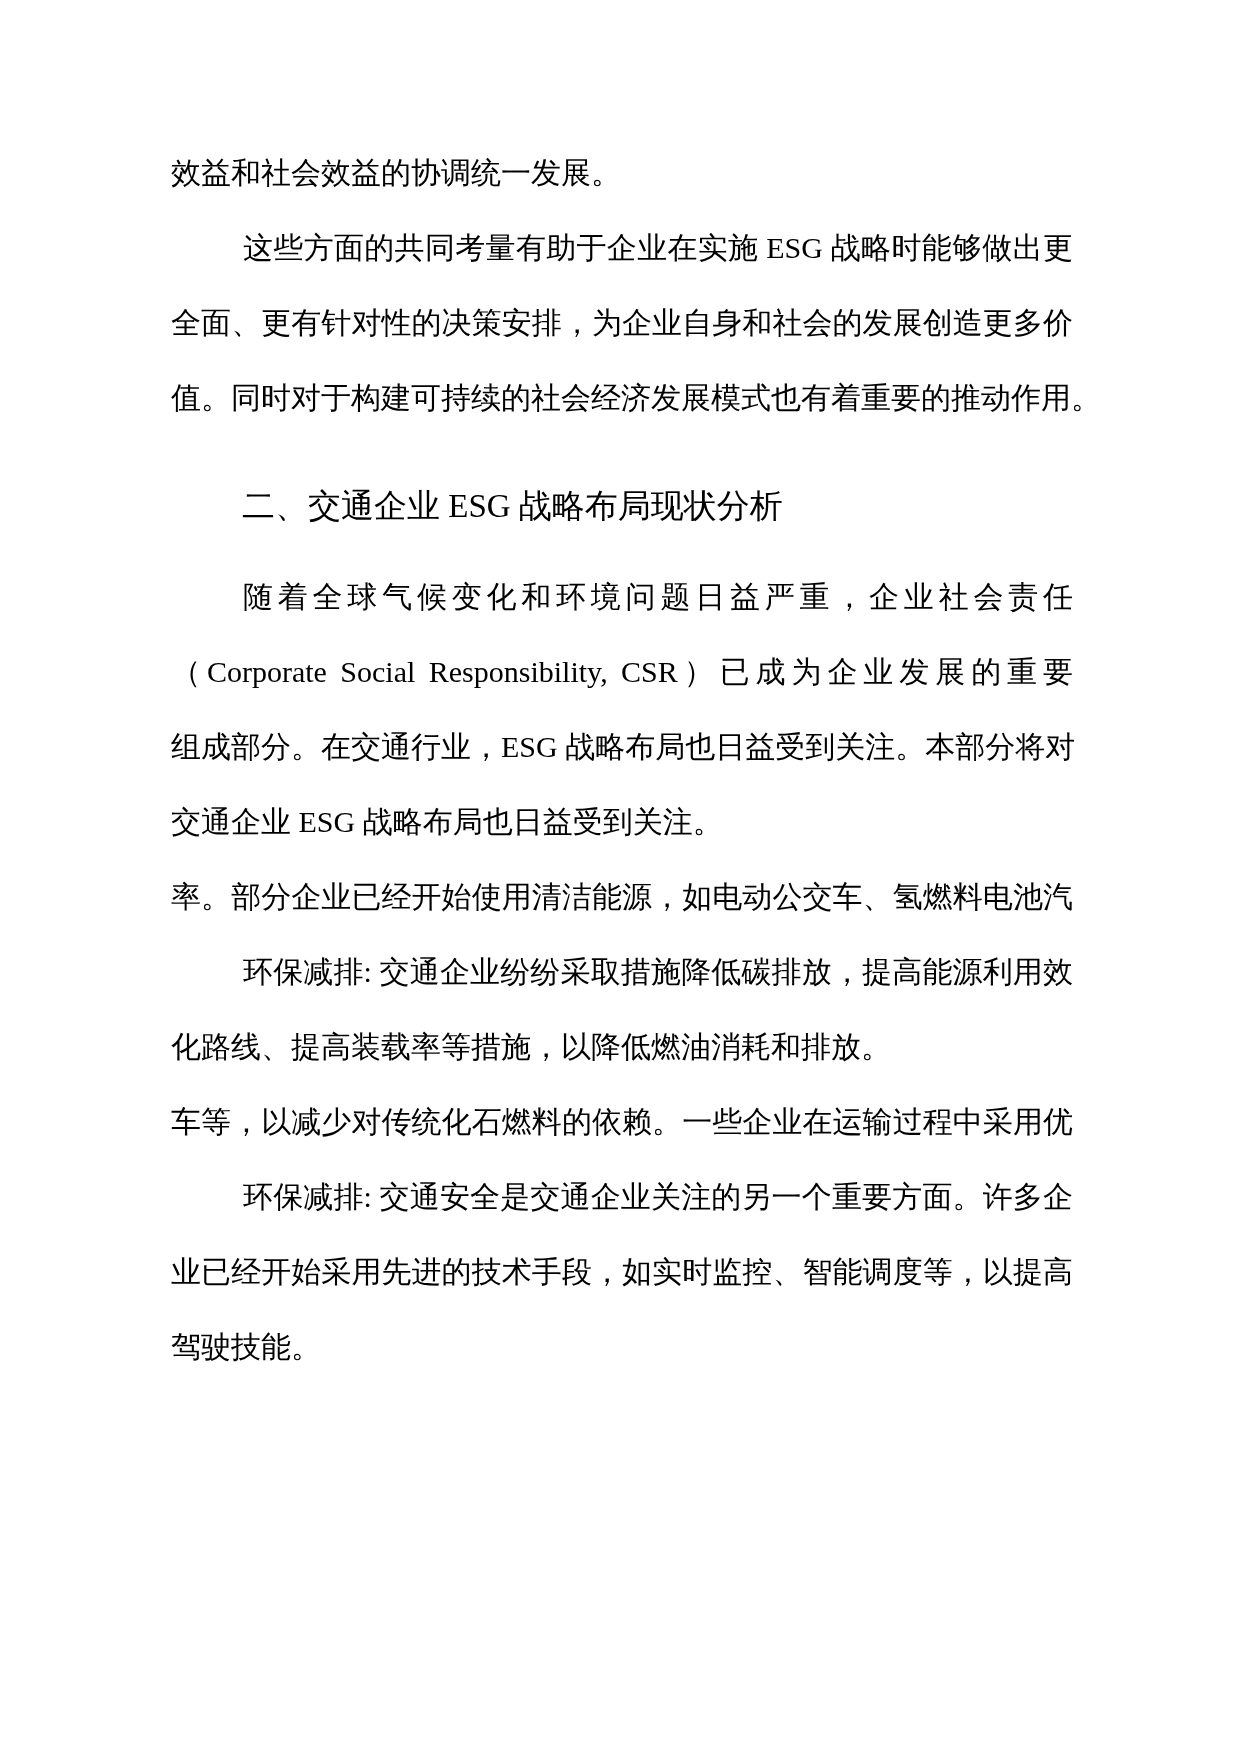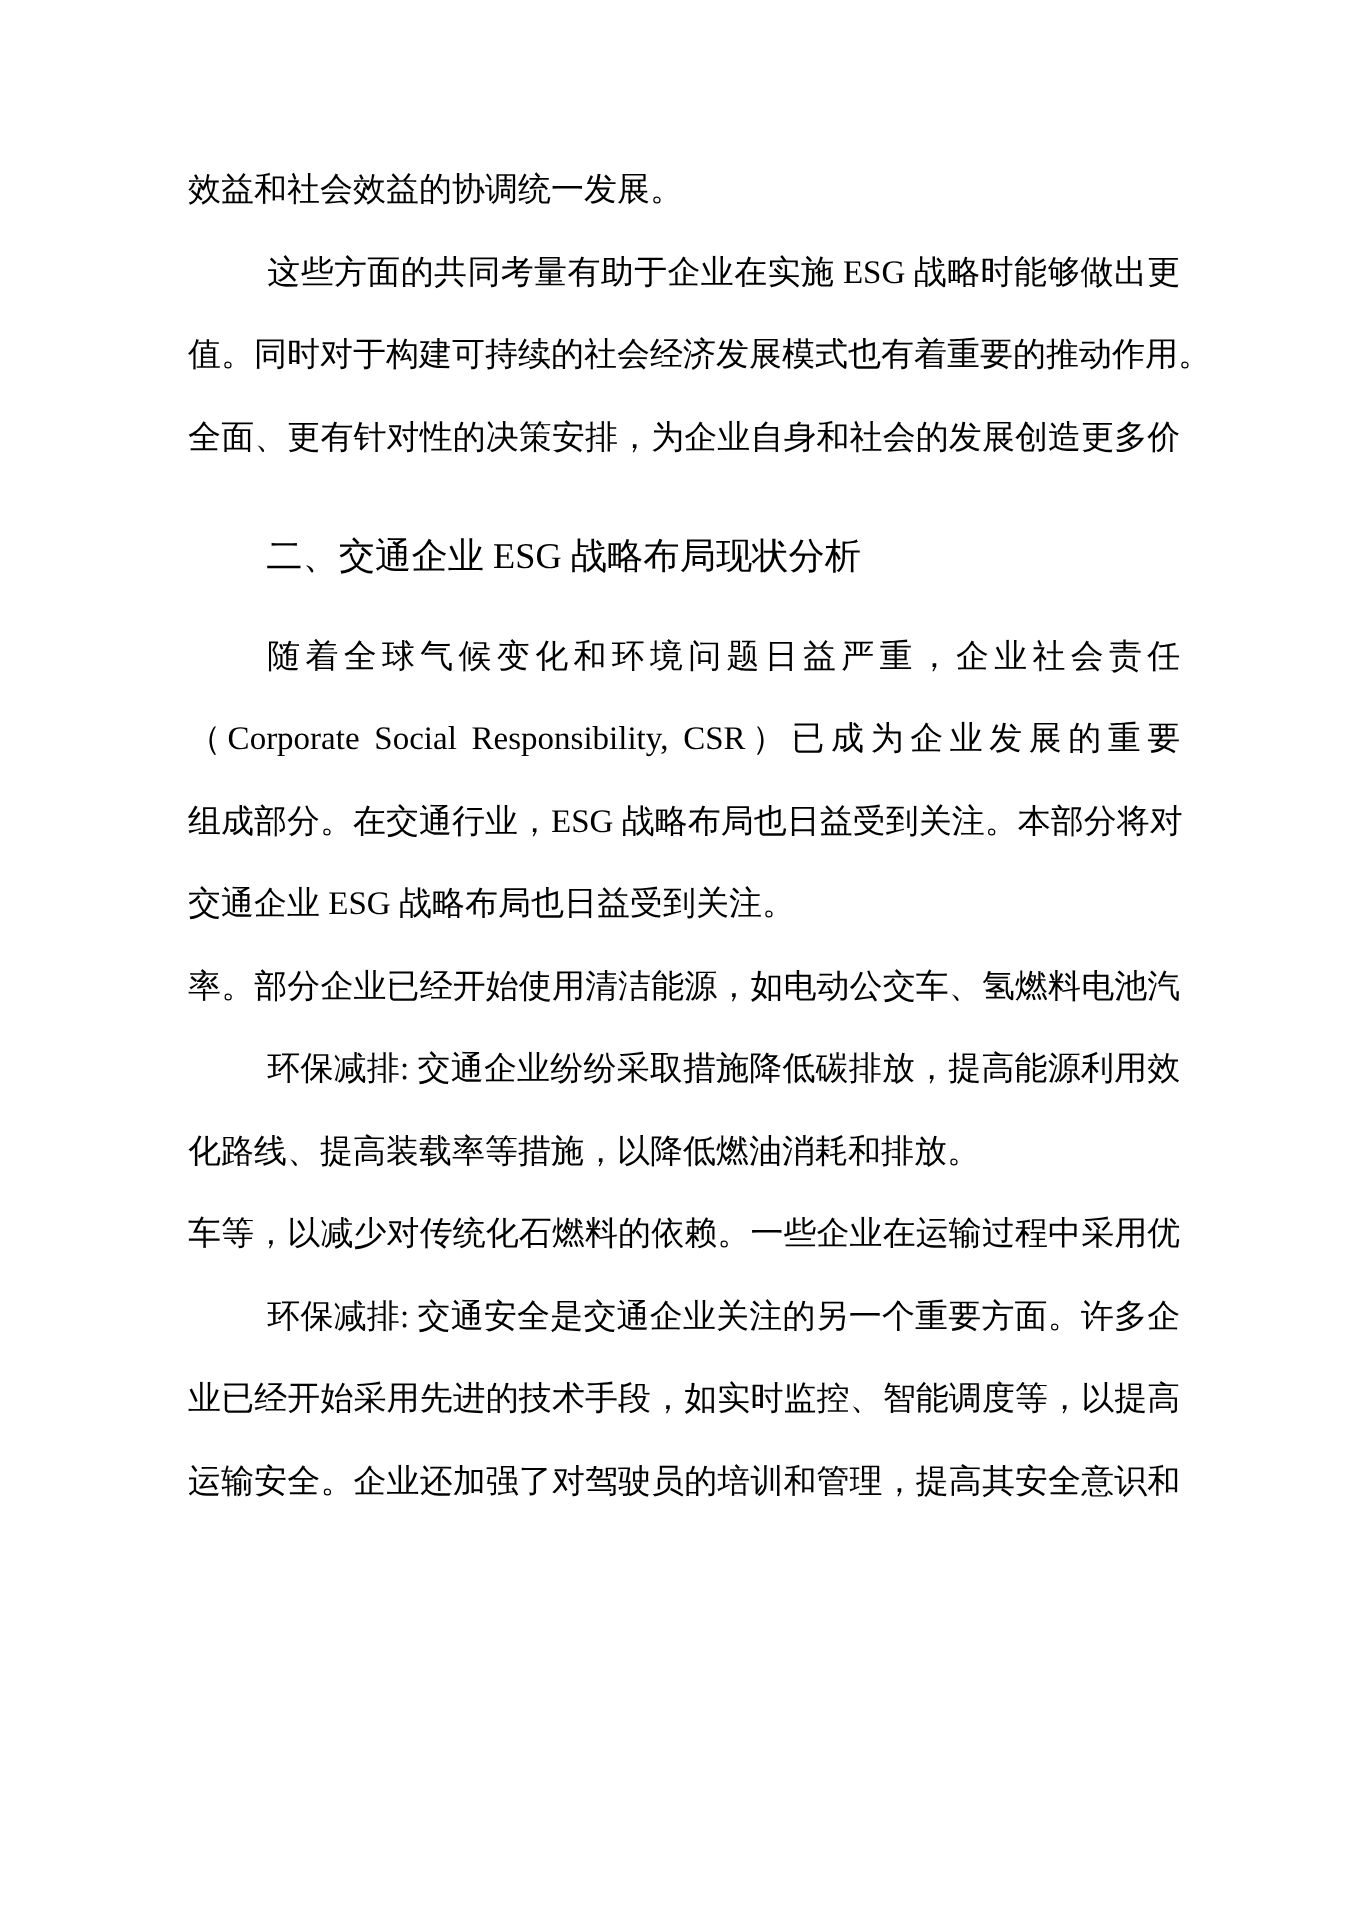--- a/index.html
+++ b/index.html
@@ -42,29 +42,28 @@
     margin-bottom: 15px;
   }
 </style>
 </head>
 <body>
 
 <div class="page">
   <div>
       <div class="line">效益和社会效益的协调统一发展。</div>
       <div class="line indent fill">这些方面的共同考量有助于企业在实施 ESG 战略时能够做出更</div>
+      <div class="line fill">全面、更有针对性的决策安排，为企业自身和社会的发展创造更多价</div>
       <div class="line fill">值。同时对于构建可持续的社会经济发展模式也有着重要的推动作用。</div>
-      <div class="line fill">全面、更有针对性的决策安排，为企业自身和社会的发展创造更多价</div>
       <div class="line heading">二、交通企业 ESG 战略布局现状分析</div>
       <div class="line indent fill">随着全球气候变化和环境问题日益严重，企业社会责任</div>
       <div class="line fill">（Corporate Social Responsibility, CSR）已成为企业发展的重要</div>
       <div class="line fill">组成部分。在交通行业，ESG 战略布局也日益受到关注。本部分将对</div>
       <div class="line">交通企业 ESG 战略布局也日益受到关注。</div>
       <div class="line fill">率。部分企业已经开始使用清洁能源，如电动公交车、氢燃料电池汽</div>
       <div class="line indent fill">环保减排: 交通企业纷纷采取措施降低碳排放，提高能源利用效</div>
       <div class="line">化路线、提高装载率等措施，以降低燃油消耗和排放。</div>
       <div class="line fill">车等，以减少对传统化石燃料的依赖。一些企业在运输过程中采用优</div>
       <div class="line indent fill">环保减排: 交通安全是交通企业关注的另一个重要方面。许多企</div>
       <div class="line fill">业已经开始采用先进的技术手段，如实时监控、智能调度等，以提高</div>
-      <div class="line fill">运输安全。企业还加强了对驾驶员的培训和管理，提高其安全意识和</div>
       <div class="line">驾驶技能。</div>
     </div>
 </div>
 
 </body></html>

